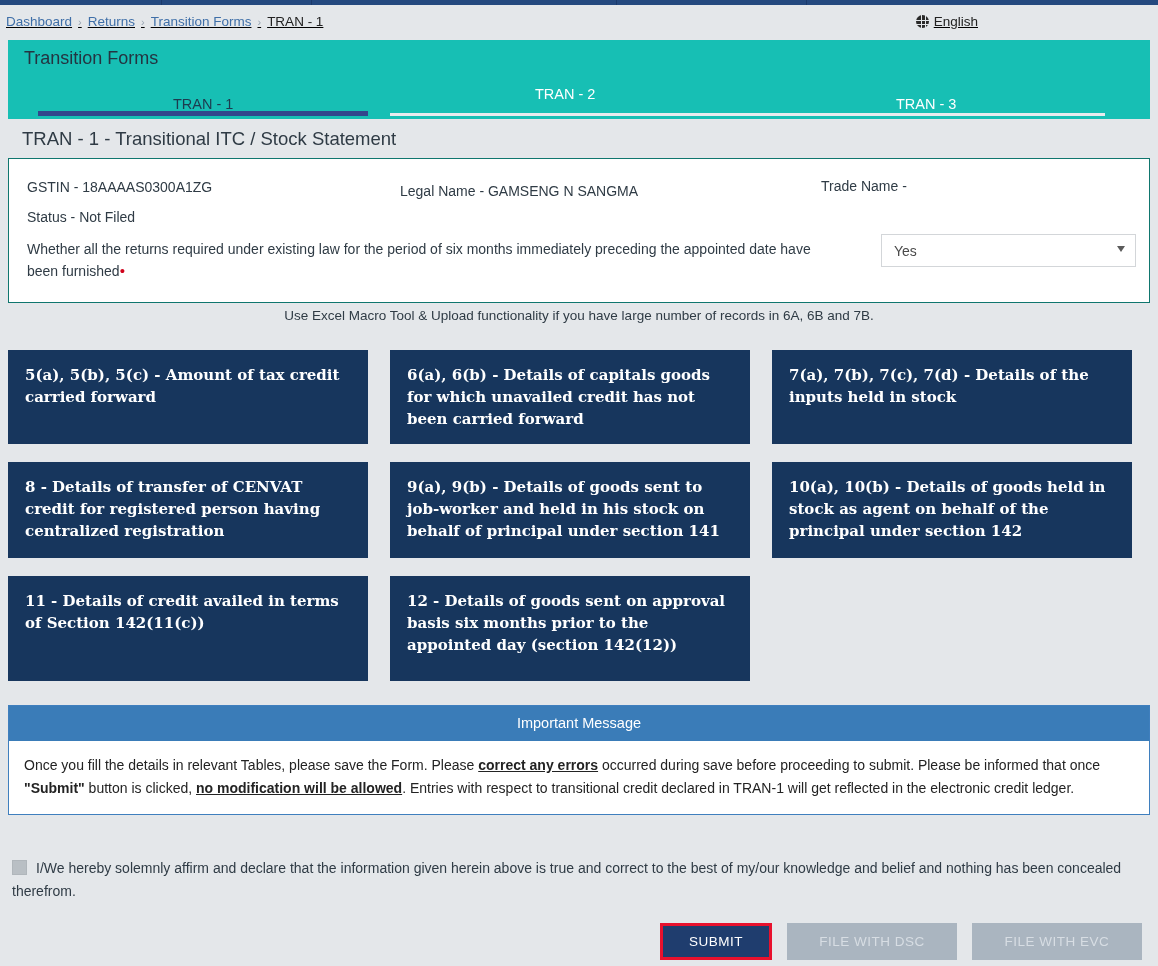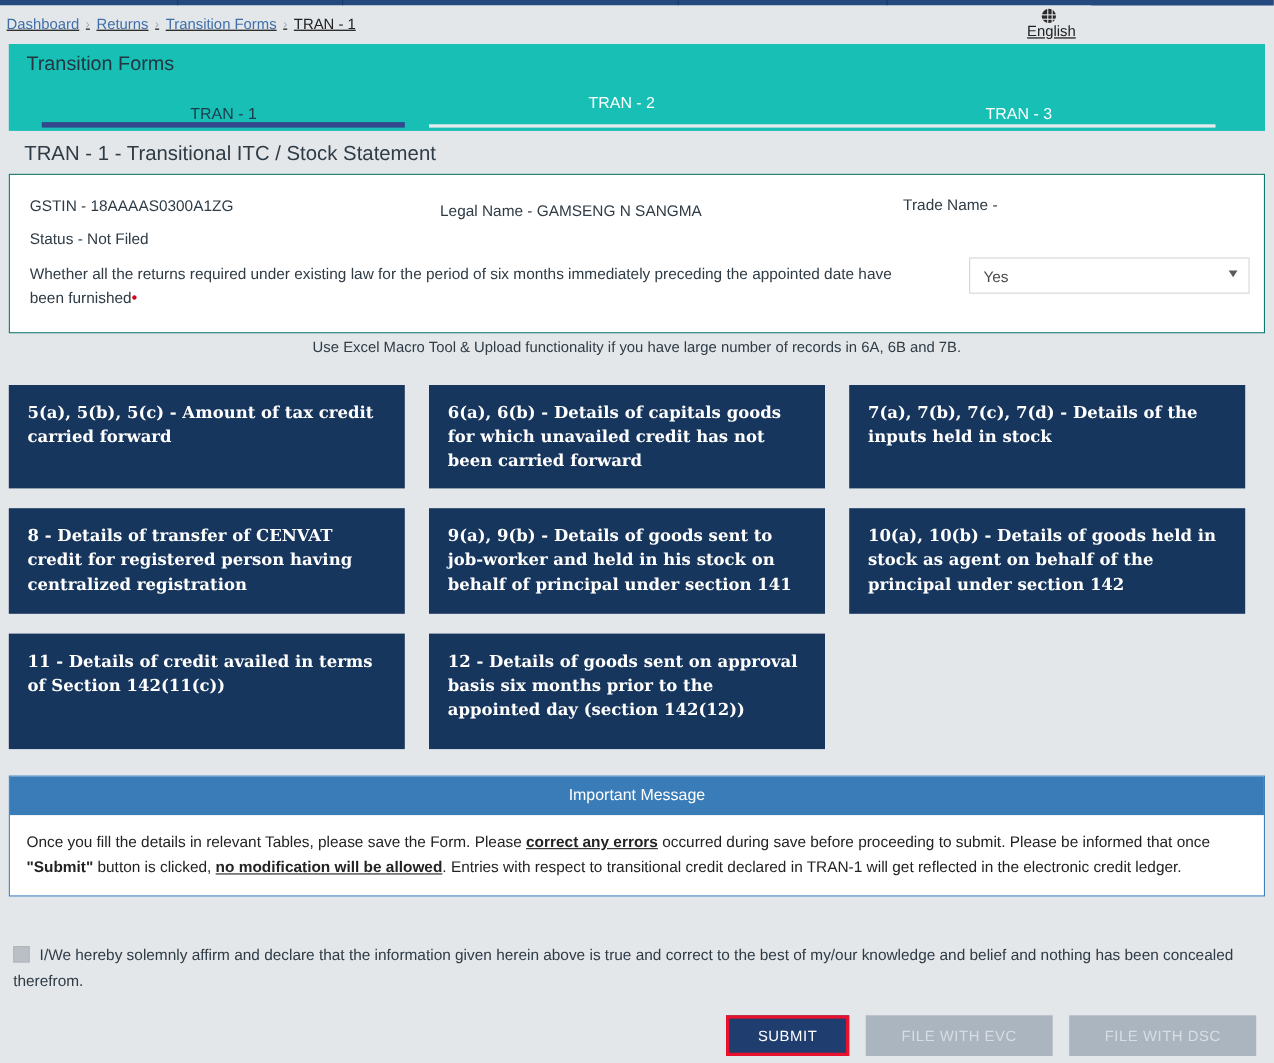--- a/index.html
+++ b/index.html
@@ -33,21 +33,21 @@
   .crumb { display: flex; align-items: center; font-size: 13.5px; }
   .crumb a {
     color: #3f6fa8; text-decoration: none;
   }
   .crumb .sep {
     color: #9aa7b4; margin: 0 6px; font-size: 11px;
   }
   .crumb .current { color: #222; }
   .lang {
     margin-left: auto; display: flex; align-items: center;
-    color: #222; font-size: 13.5px; flex-direction: column;
+    color: #222; font-size: 13.5px;
   }
   .globe {
     display: inline-block; width: 13px; height: 13px;
     border-radius: 50%; background: #2a2a2a;
     position: relative; margin-right: 5px; flex: none;
   }
   .globe::before {
     content: ""; position: absolute; left: 5px; top: 0;
     width: 3px; height: 13px;
     border-left: 1px solid #e4e7ea; border-right: 1px solid #e4e7ea;
@@ -293,15 +293,15 @@
   <div class="imp-head">Important Message</div>
   <div class="imp-body"><span>Once you fill the details in relevant Tables, please save the Form. Please </span><u>correct any errors</u><span> occurred during save before proceeding to submit. Please be informed that once </span><b>"Submit"</b><span> button is clicked, </span><u>no modification will be allowed</u><span>. Entries with respect to transitional credit declared in TRAN-1 will get reflected in the electronic credit ledger.</span></div>
 </div>
 
 <div class="declaration">
   <span class="decl-box"></span><span>I/We hereby solemnly affirm and declare that the information given herein above is true and correct to the best of my/our knowledge and belief and nothing has been concealed therefrom.</span>
 </div>
 
 <div class="actions">
   <button class="btn btn-submit">SUBMIT</button>
+  <button class="btn btn-disabled">FILE WITH DSC</button>
   <button class="btn btn-disabled">FILE WITH EVC</button>
-  <button class="btn btn-disabled">FILE WITH DSC</button>
 </div>
 
 </body></html>

